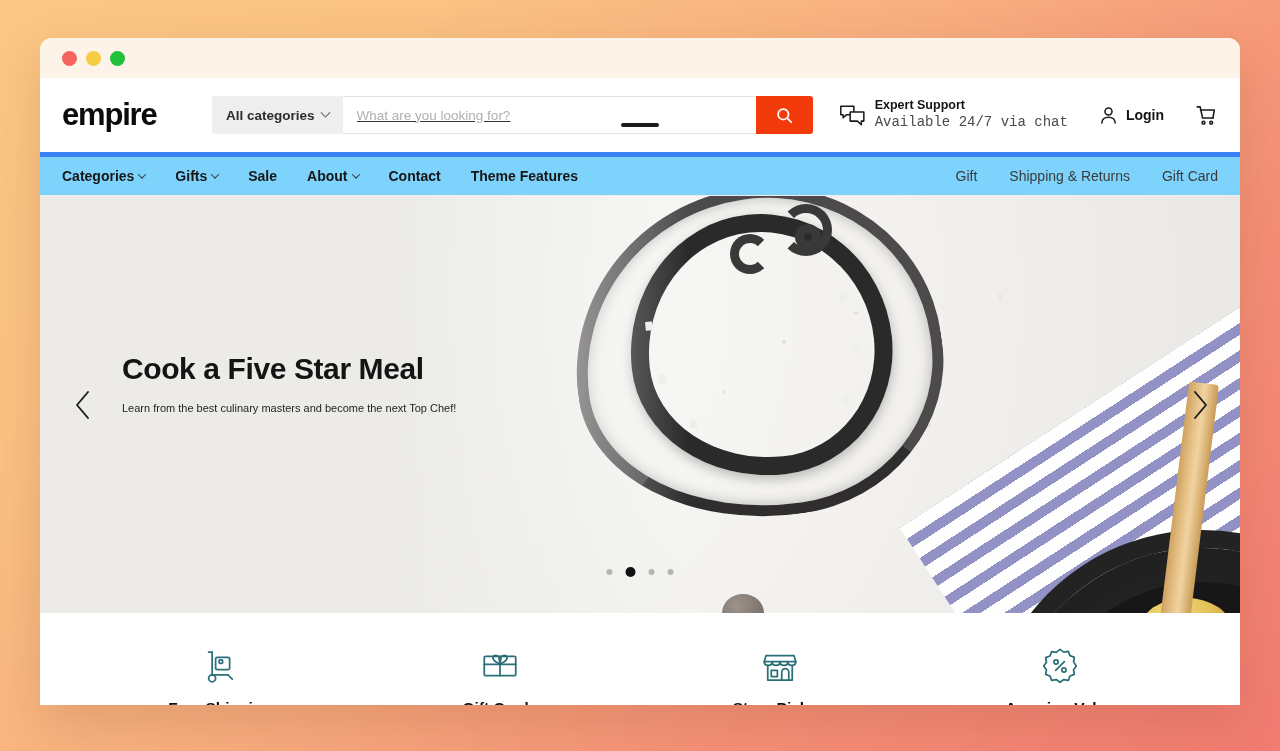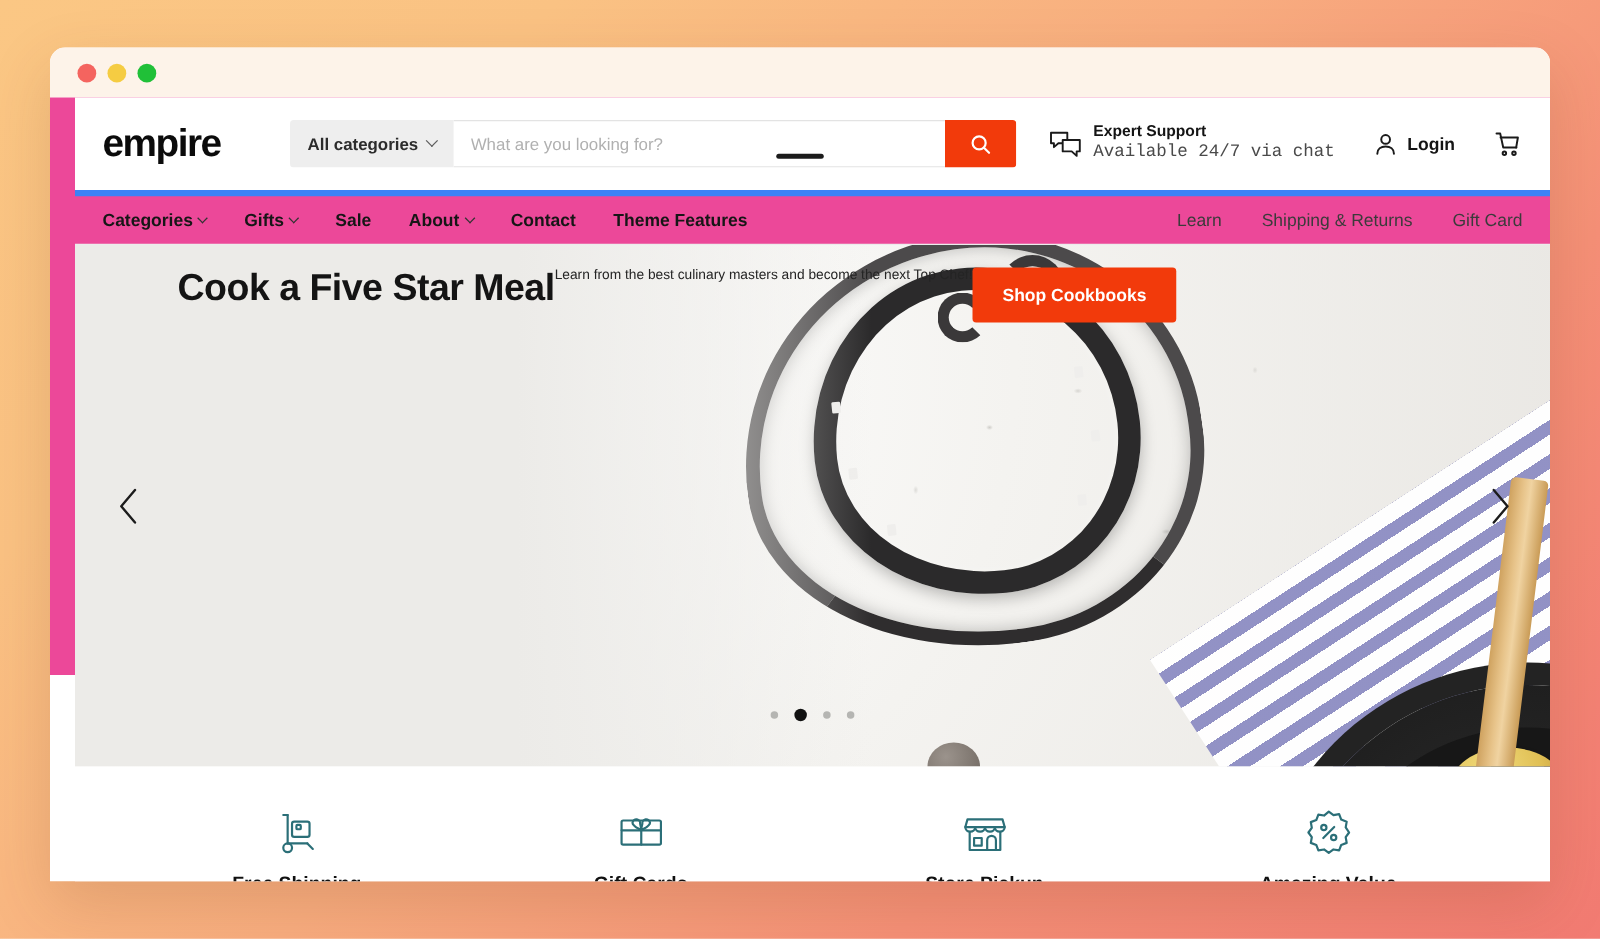--- a/index.html
+++ b/index.html
@@ -44,22 +44,21 @@
   }
   .dot { width: 15px; height: 15px; border-radius: 50%; }
   .dot.red    { background: #f4645f; }
   .dot.yellow { background: #f5cc42; }
   .dot.green  { background: #20c038; }
 
   
   .site {
     position: relative;
     height: 462px;
-    background: #ec4899;
-    padding-left: 20px;
+    background: #7dd3fc;
   }
 
   .drag-handle {
     position: absolute;
     left: 50%;
     top: 45px;
     transform: translateX(-50%);
     width: 38px;
     height: 4px;
     background: #1b1b1b;
@@ -117,20 +116,21 @@
     flex: 1 1 auto;
     border: none;
     outline: none;
     background: #fff;
     border-top: 1px solid #e3e3e3;
     border-bottom: 1px solid #e3e3e3;
     padding: 0 14px;
     font-size: 13.5px;
     font-family: "Liberation Sans", sans-serif;
     color: #333;
+    text-decoration: underline;
   }
   .search-input::placeholder { color: #b0b0b0; }
   .search-btn {
     width: 57px;
     background: #f23a0b;
     border: none;
     display: flex;
     align-items: center;
     justify-content: center;
     cursor: pointer;
@@ -337,25 +337,24 @@
     transform: rotate(7deg);
     background: linear-gradient(to right, #cfa25f 0%, #e7c389 35%, #f0d3a1 55%, #c99b56 100%);
     border-radius: 4px;
   }
 
   .hero-content {
     position: absolute;
     left: 82px; top: 0;
     height: 100%;
     display: flex;
-    flex-direction: row;
+    flex-direction: column;
     justify-content: center;
     z-index: 3;
     padding-bottom: 14px;
-    margin-top: 18px;
   }
   .hero-title {
     font-size: 30px;
     font-weight: 700;
     color: #141414;
     letter-spacing: -0.4px;
     margin-bottom: 16px;
   }
   .hero-sub {
     font-size: 11px;
@@ -520,21 +519,21 @@
           <span class="nav-caret"></span>
         </div>
         <div class="nav-item">
           <span>Contact</span>
         </div>
         <div class="nav-item">
           <span>Theme Features</span>
         </div>
       </div>
       <div class="nav-right">
-        <div class="nav-item">Learn</div>
+        <div class="nav-item">Gift</div>
         <div class="nav-item">Shipping &amp; Returns</div>
         <div class="nav-item">Gift Card</div>
       </div>
     </div>
 
     <div class="hero">
 
       <div class="hero-photo">
         <div class="marble"></div>
 
@@ -564,21 +563,20 @@
         <div class="spoon-handle"></div>
 
         <div class="potato p1"></div>
 
         <div class="hero-fade"></div>
       </div>
 
       <div class="hero-content">
         <div class="hero-title">Cook a Five Star Meal</div>
         <div class="hero-sub">Learn from the best culinary masters and become the next Top Chef!</div>
-        <button class="hero-cta">Shop Cookbooks</button>
       </div>
 
       <div class="hero-arrow prev">
         <svg width="20" height="32" viewBox="0 0 20 32" fill="none" stroke="#1c1c1c" stroke-width="1.9" stroke-linecap="round" stroke-linejoin="round">
           <polyline points="15,3 4,16 15,29"></polyline>
         </svg>
       </div>
       <div class="hero-arrow next">
         <svg width="20" height="32" viewBox="0 0 20 32" fill="none" stroke="#1c1c1c" stroke-width="1.9" stroke-linecap="round" stroke-linejoin="round">
           <polyline points="5,3 16,16 5,29"></polyline>

